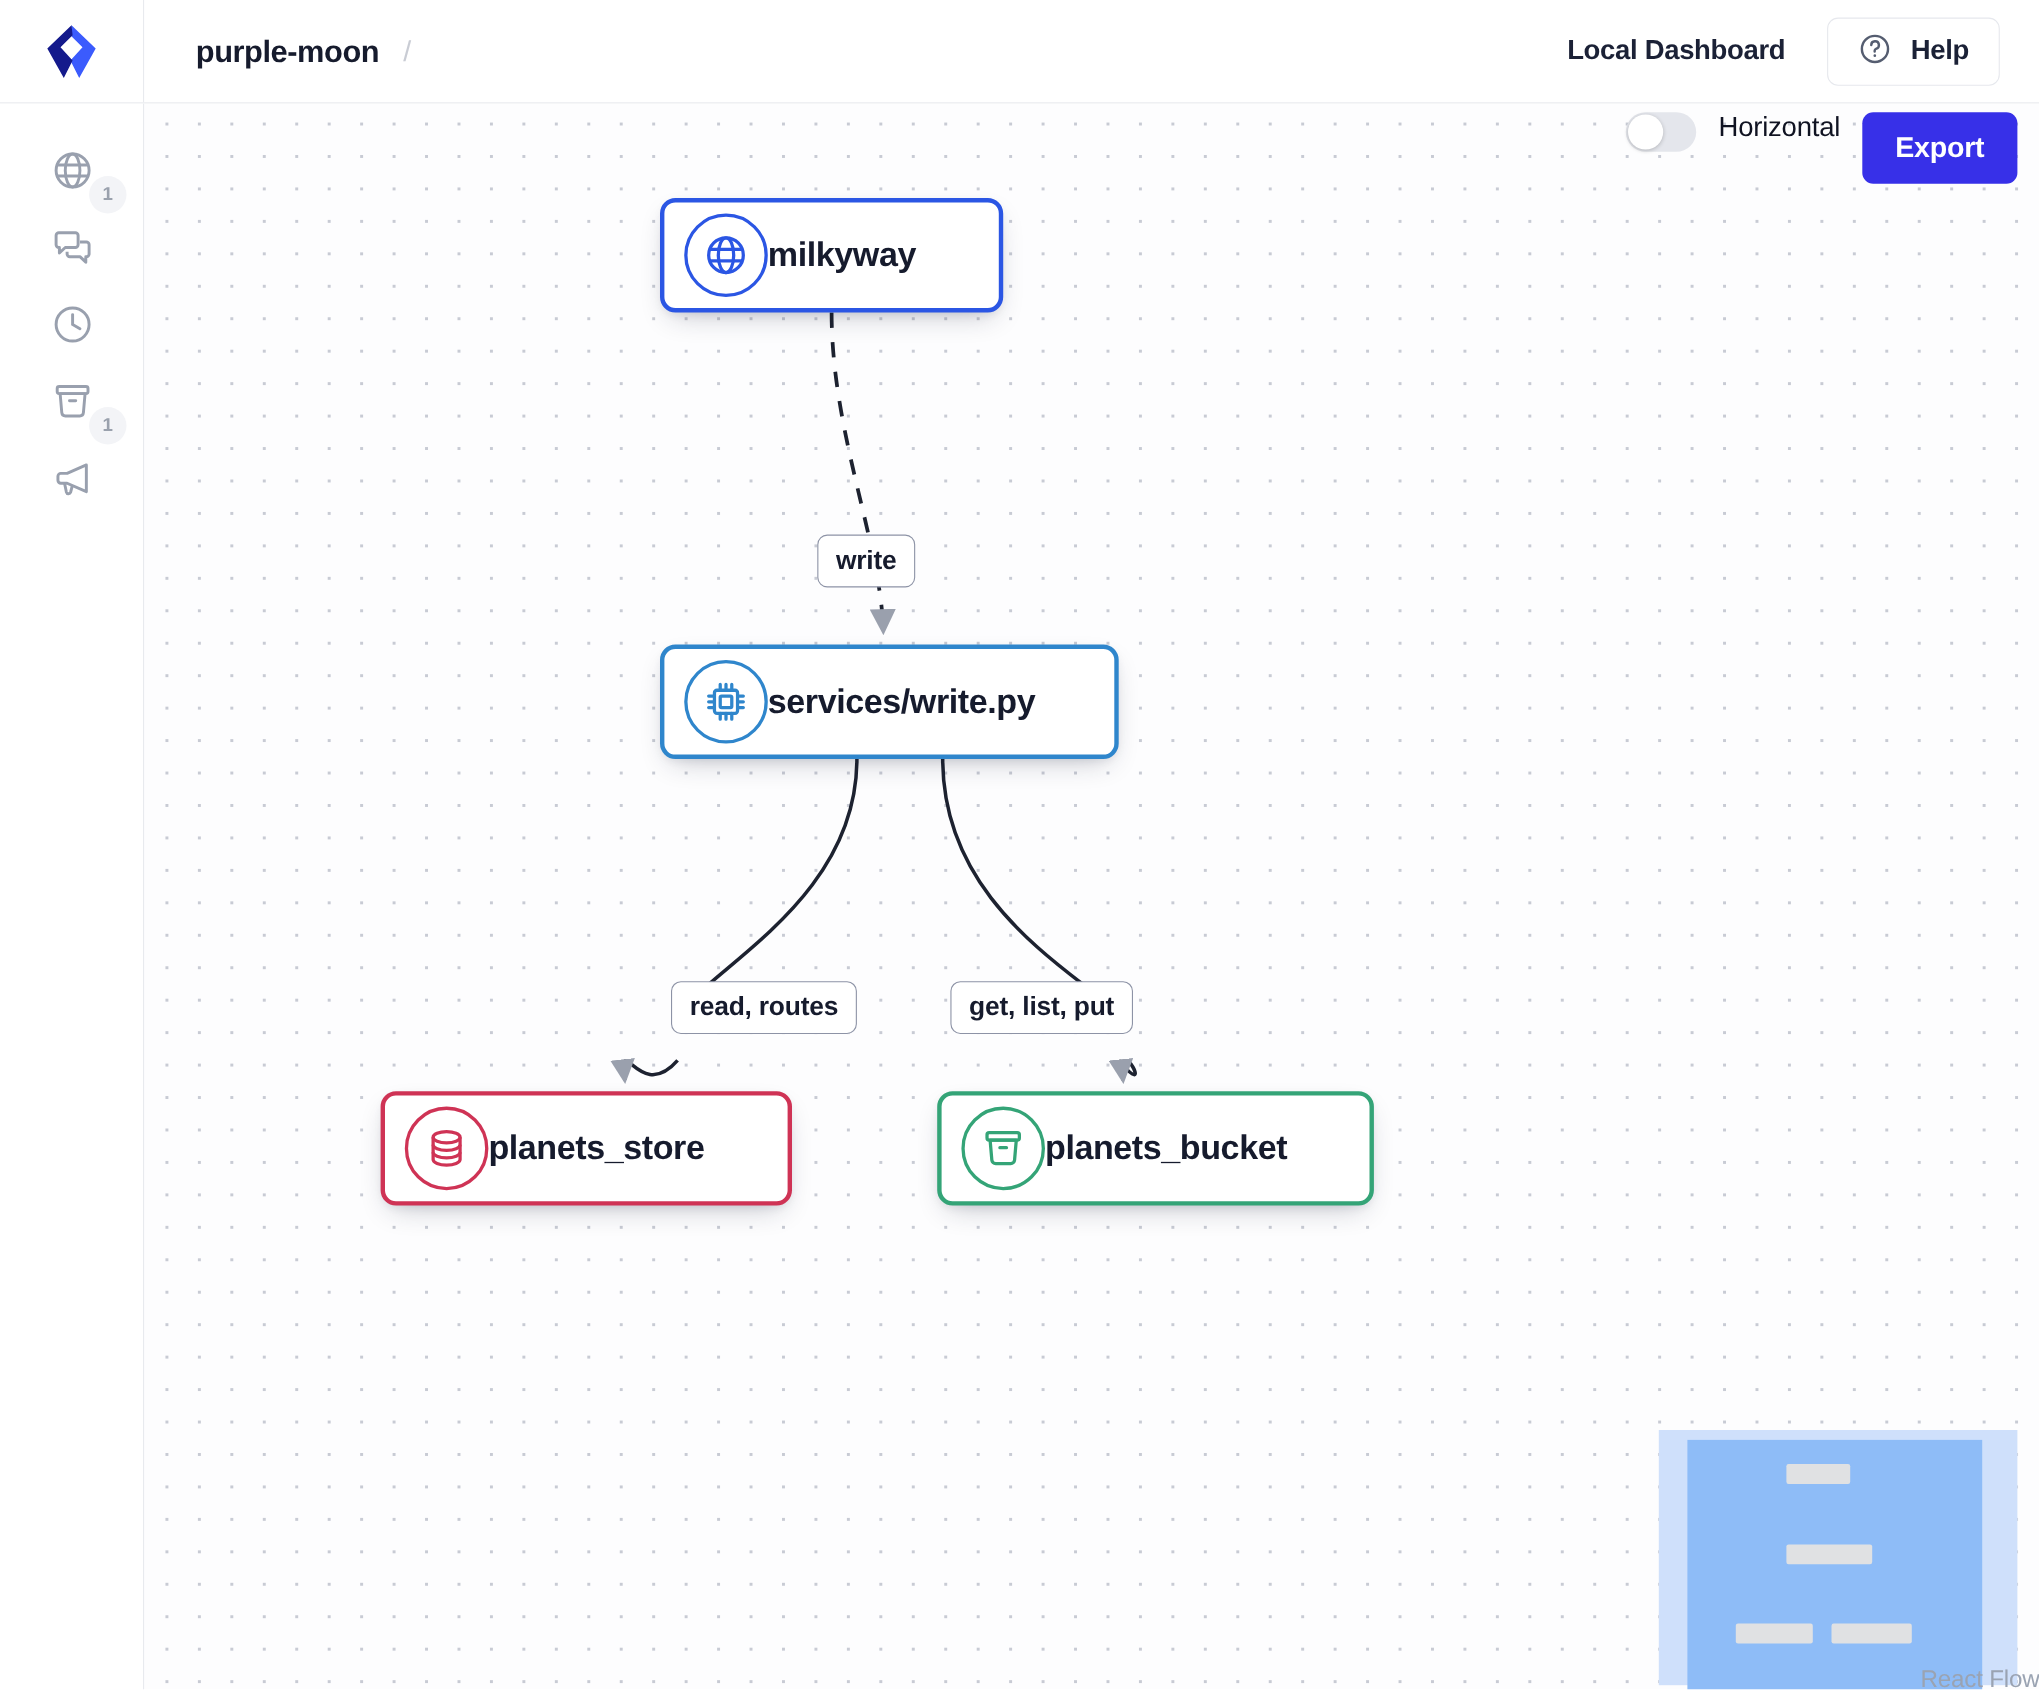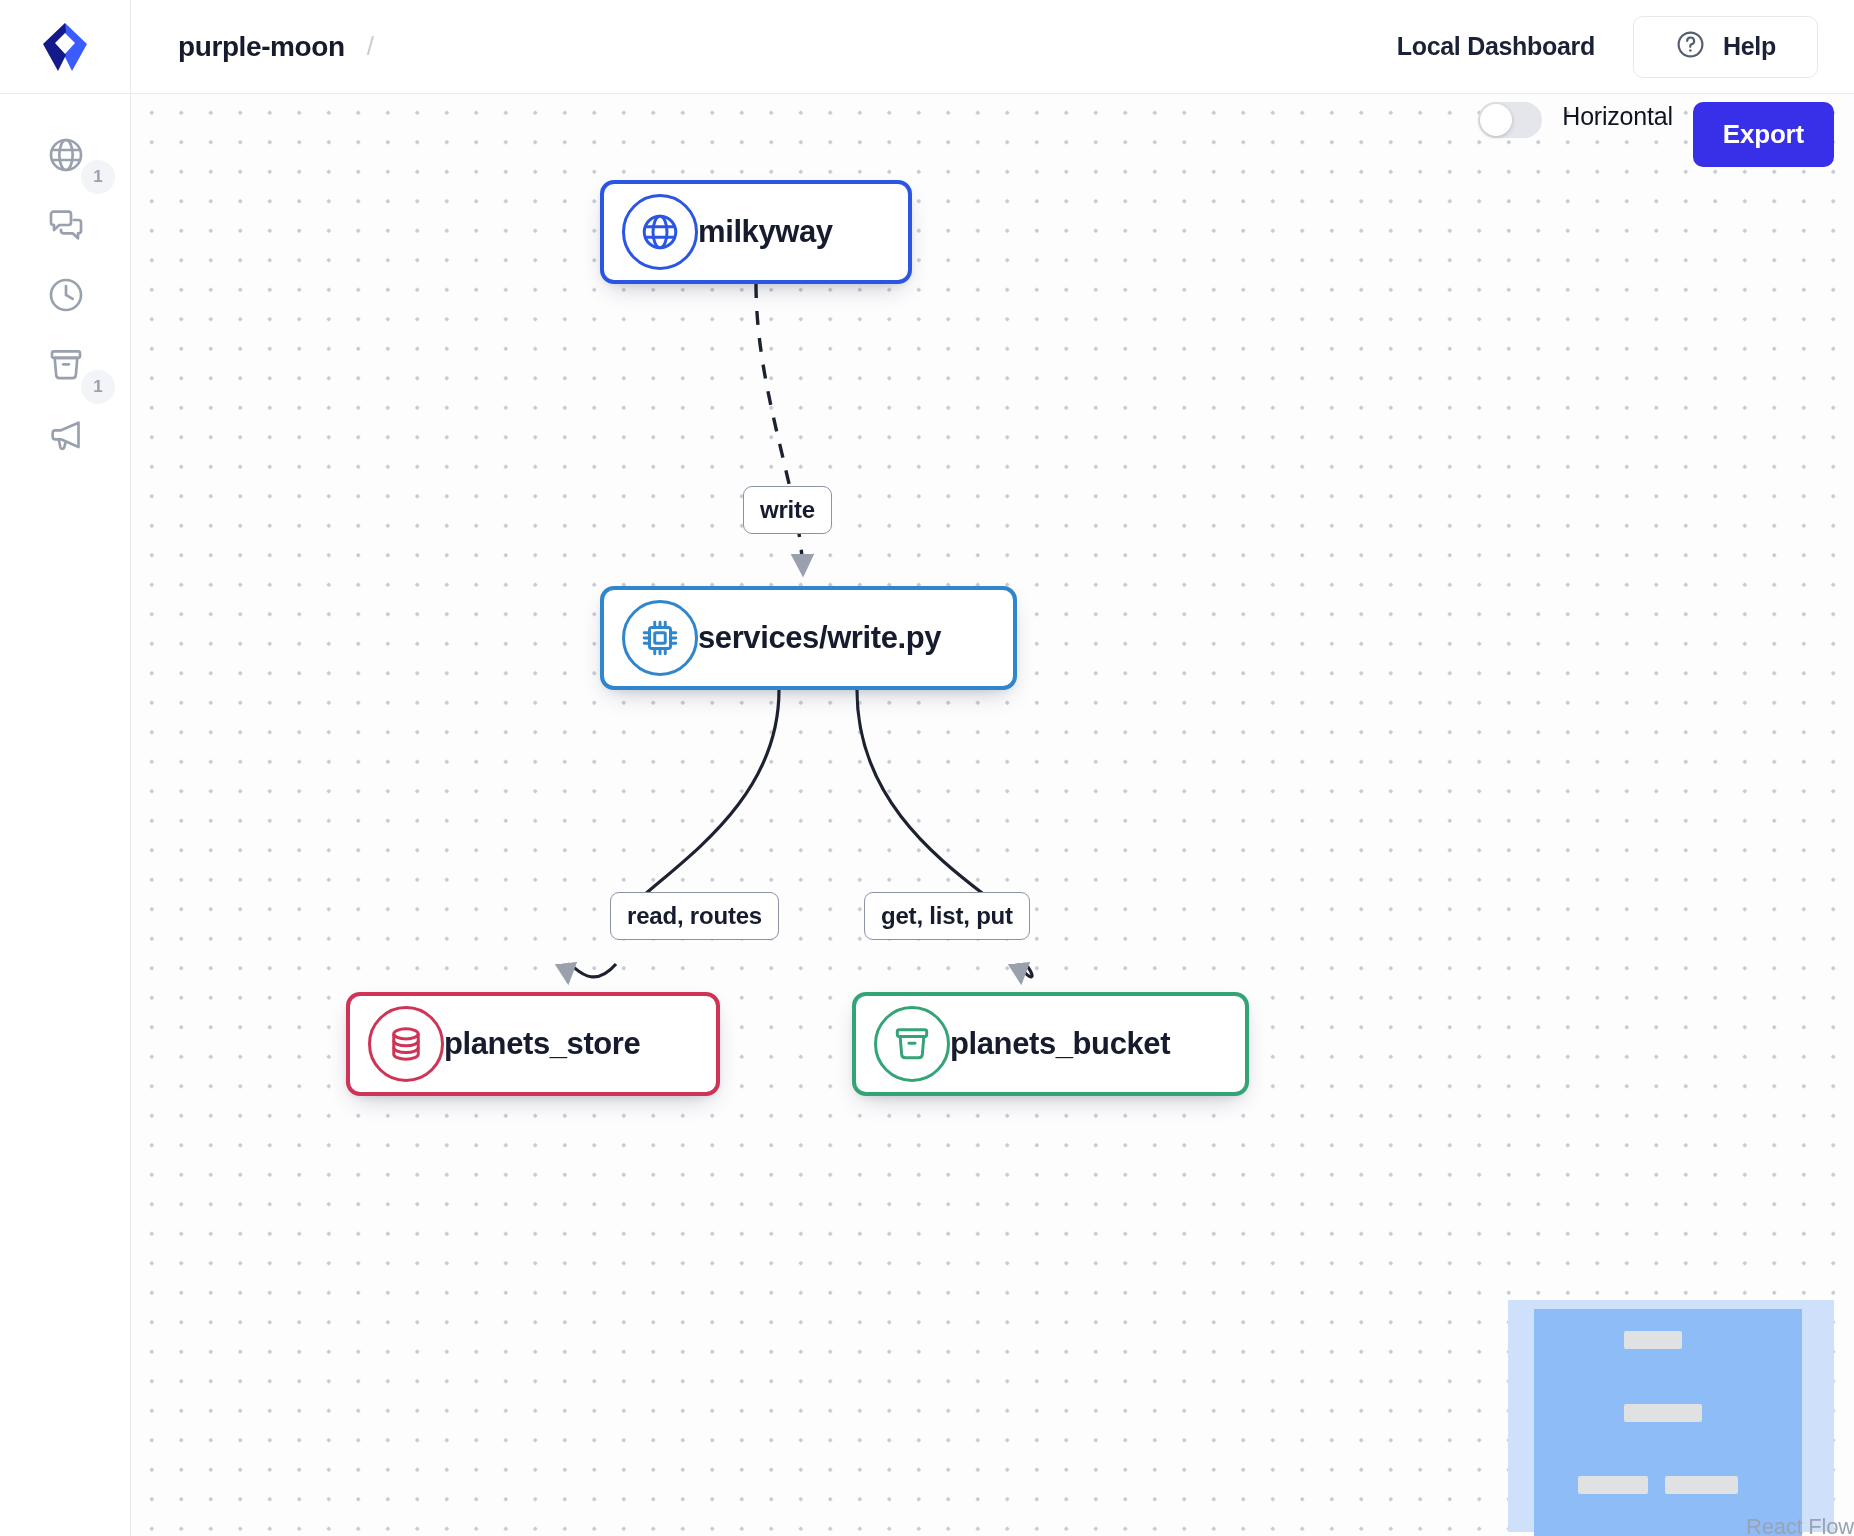--- a/index.html
+++ b/index.html
@@ -47,21 +47,21 @@
     font-size: 24px; font-weight: 600; color: #161b2d; letter-spacing: -0.2px;
   }
 
   #header-right {
     margin-left: auto; display: flex; align-items: center; gap: 38px;
     padding-right: 36px;
   }
   #env-label { font-size: 25px; font-weight: 700; color: #1b2136; letter-spacing: -0.3px; }
   #help-button {
     display: flex; align-items: center; gap: 17px;
-    height: 62px; padding: 0 41px;
+    height: 62px; padding: 0 27px;
     border: 1px solid #e6e8ed; border-radius: 10px;
     background: #fff; cursor: pointer;
   }
   #help-button .help-label { font-size: 25px; font-weight: 700; color: #1b2136; letter-spacing: -0.3px; }
 
   
   #sidebar {
     position: absolute; top: 94px; left: 0;
     width: 131px; height: 1442px;
     background: #ffffff;

